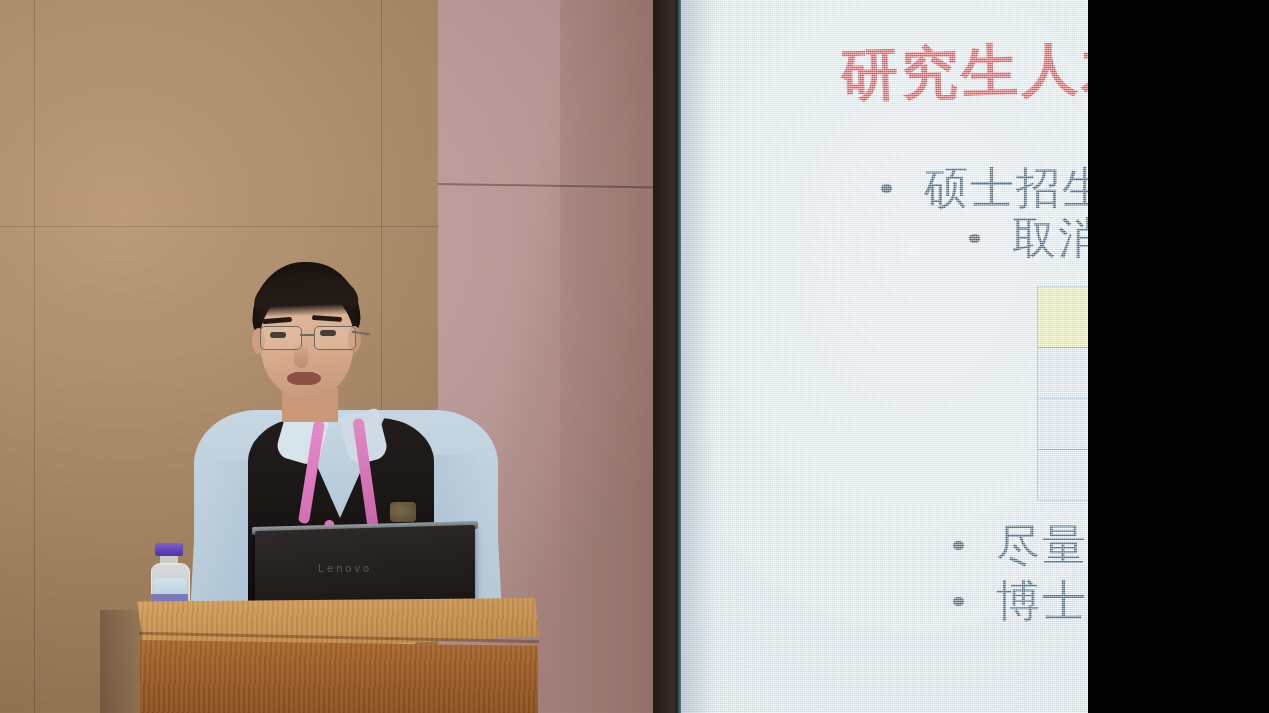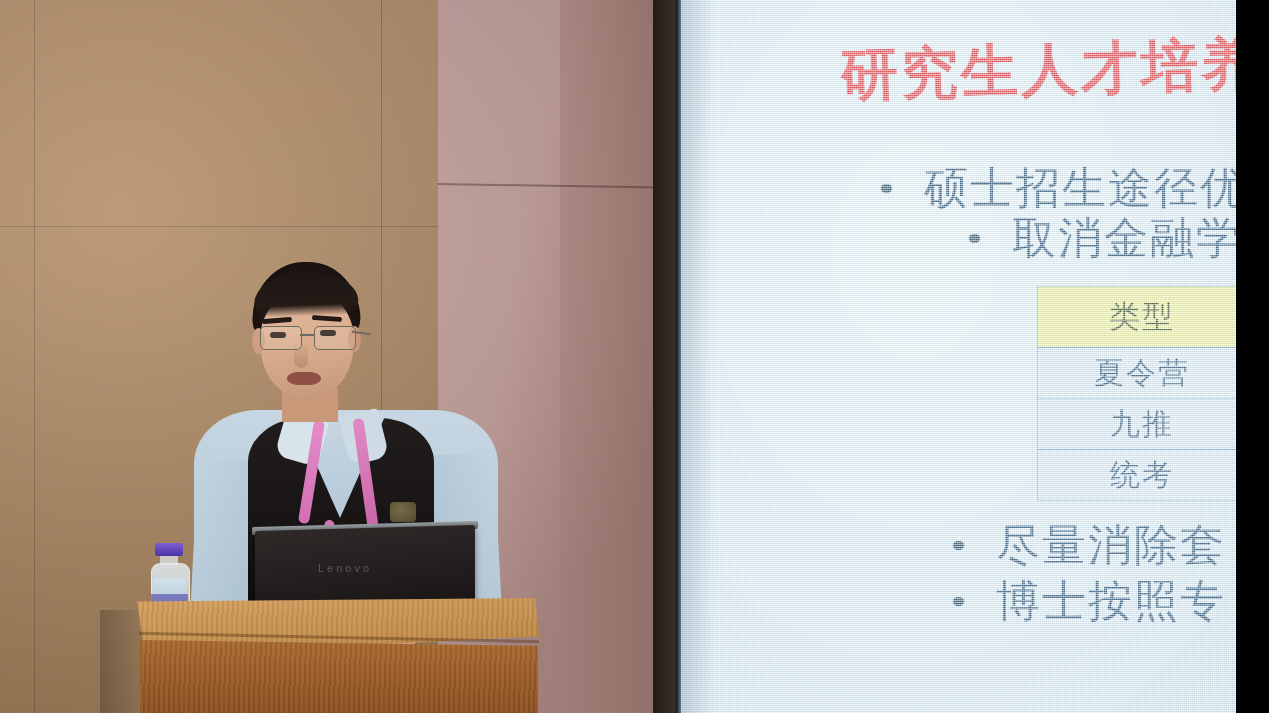--- a/index.html
+++ b/index.html
@@ -1,17 +1,17 @@
 <!DOCTYPE html>
 <html><head>
 <meta charset="utf-8">
 <style>
   html,body{margin:0;padding:0;background:#000;}
   #stage{
-    position:relative;width:1236px;height:713px;overflow:hidden;
+    position:relative;width:1088px;height:713px;overflow:hidden;
     font-family:"Liberation Sans","DejaVu Sans",sans-serif;
     background:#b3906a;
   }
 
   
   .wall-base{
     position:absolute;left:0;top:0;width:672px;height:713px;
     background:
       linear-gradient(180deg,#b8926c 0%,#b5906a 45%,#ad885f 100%);
   }

